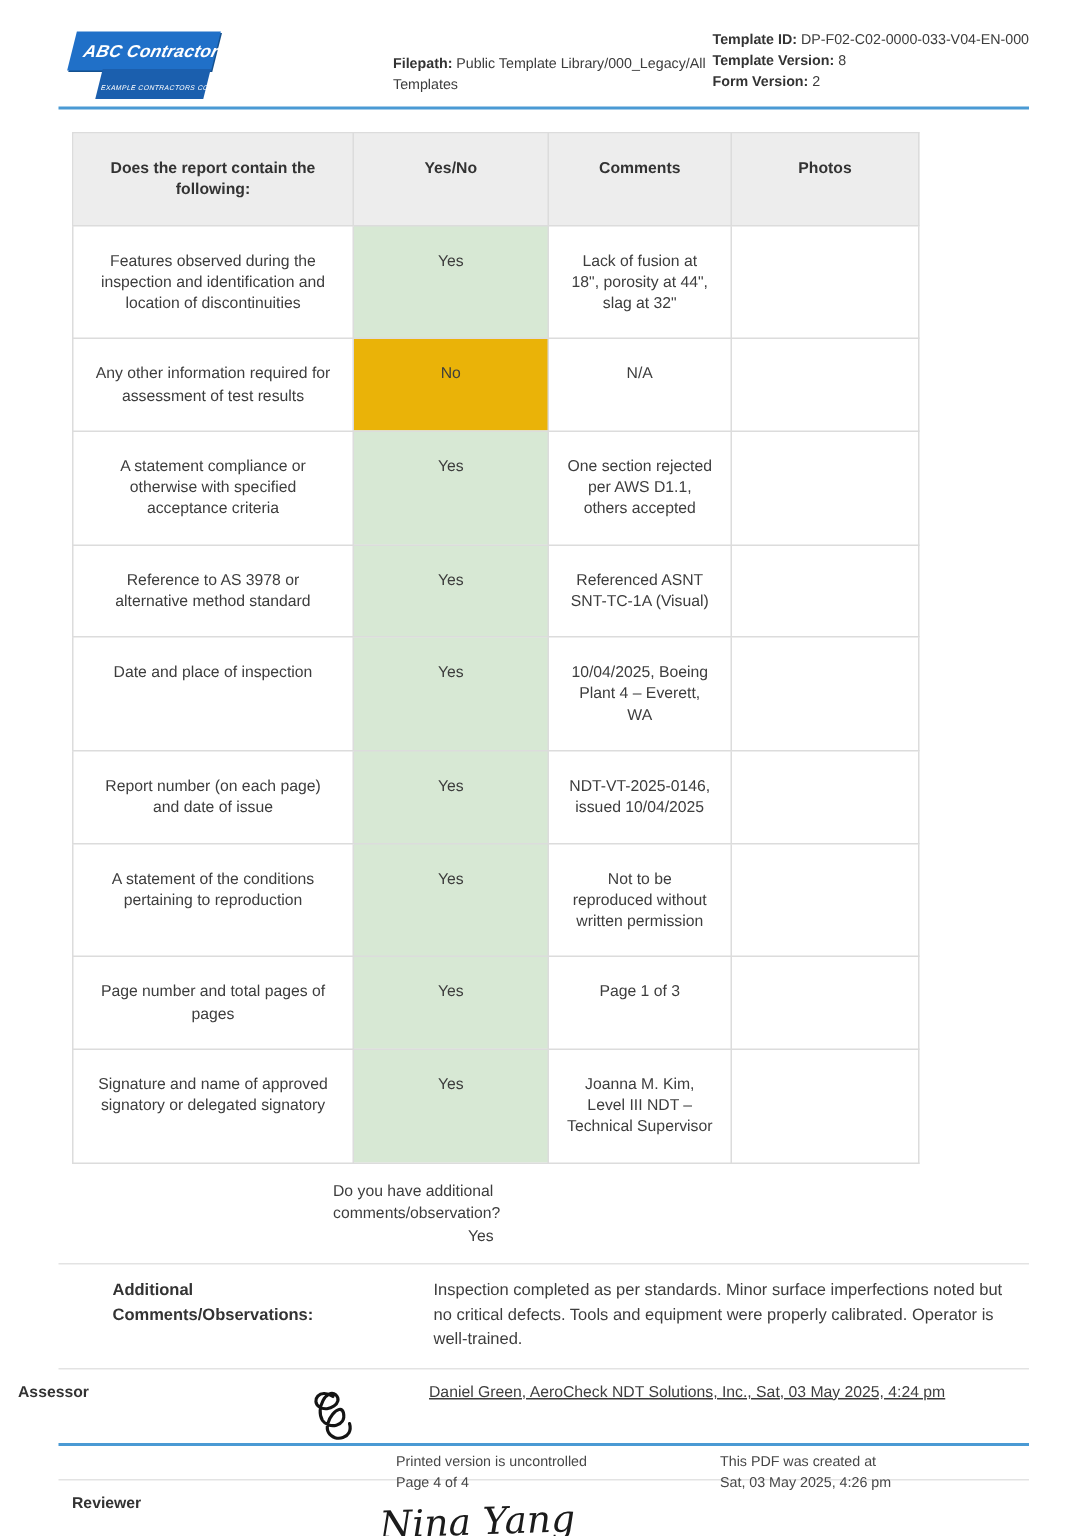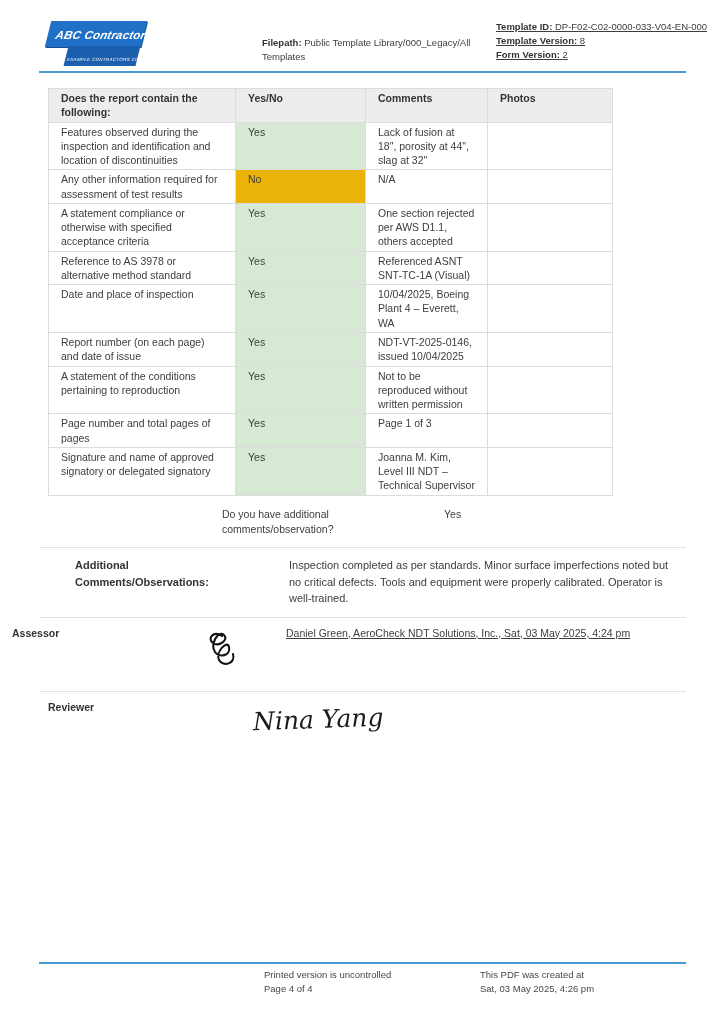--- a/index.html
+++ b/index.html
@@ -26,42 +26,42 @@
   }
   .logo-band2 {
     background: #1b5fae; transform: skewX(-14deg);
     margin: -1px 0 0 18px; width: 72px; padding: 1px 2px; text-align: center;
   }
   .logo-band2 span {
     color: #fff; font-size: 4.5px; white-space: nowrap; letter-spacing: 0.3px;
   }
   .hdr-block { position: absolute; top: 20px; font-size: 9.5px; line-height: 1.45; color: #3d3d3d; }
   .hdr-filepath { left: 262px; width: 214px; margin-top: 16px; }
-  .hdr-template { left: 496px; width: 212px; text-decoration: underline; }
+  .hdr-template { left: 475px; width: 212px; }
   .hdr-block b { color: #333; }
   .rule-blue-top { position: absolute; left: 39px; right: 39px; top: 71px; height: 2px; background: #4a9ad4; }
   .rule-blue-bottom { position: absolute; left: 39px; right: 39px; top: 962px; height: 2px; background: #4a9ad4; }
 
   
   .content { position: absolute; top: 88px; left: 0; right: 0; }
 
   table.checklist {
     border-collapse: collapse; margin-left: 48px; width: 564px;
     font-size: 10.5px; color: #3d3d3d; table-layout: fixed;
   }
   table.checklist th, table.checklist td {
-    border: 1px solid #dcdcdc; text-align: left; vertical-align: top;
-    padding: 2px 12px; line-height: 1.36;
+    border: 1px solid #dcdcdc; text-align: center; vertical-align: top;
+    padding: 16px 12px; line-height: 1.36;
   }
   table.checklist th { background: #ededed; font-weight: bold; color: #333; }
   .col-q { width: 187px; } .col-a { width: 130px; } .col-c { width: 122px; } .col-p { width: 125px; }
   td.ans-yes { background: #d7e8d4; }
   td.ans-no  { background: #eab308; }
 
-  .addq-row { display: flex; margin: 11px 39px 0 222px; font-size: 10.5px; line-height: 1.45; }
+  .addq-row { display: flex; margin: 11px 39px 0 222px; font-size: 10.5px; line-height: 1.45; flex-direction: column; }
   .addq-label { width: 132px; }
   .addq-answer { margin-left: 90px; }
 
   .divider { border-top: 1px solid #e3e3e3; margin: 10px 39px 0 39px; }
 
   .addc-row { display: flex; margin: 9px 48px 0 75px; font-size: 11px; line-height: 1.5; gap: 48px; }
   .addc-label { width: 166px; font-weight: bold; color: #333; flex: 0 0 auto; }
   .addc-text { flex: 1; }
 
   .sig-row { display: flex; margin: 7px 39px 0 48px; font-size: 10.5px; align-items: flex-start; }

